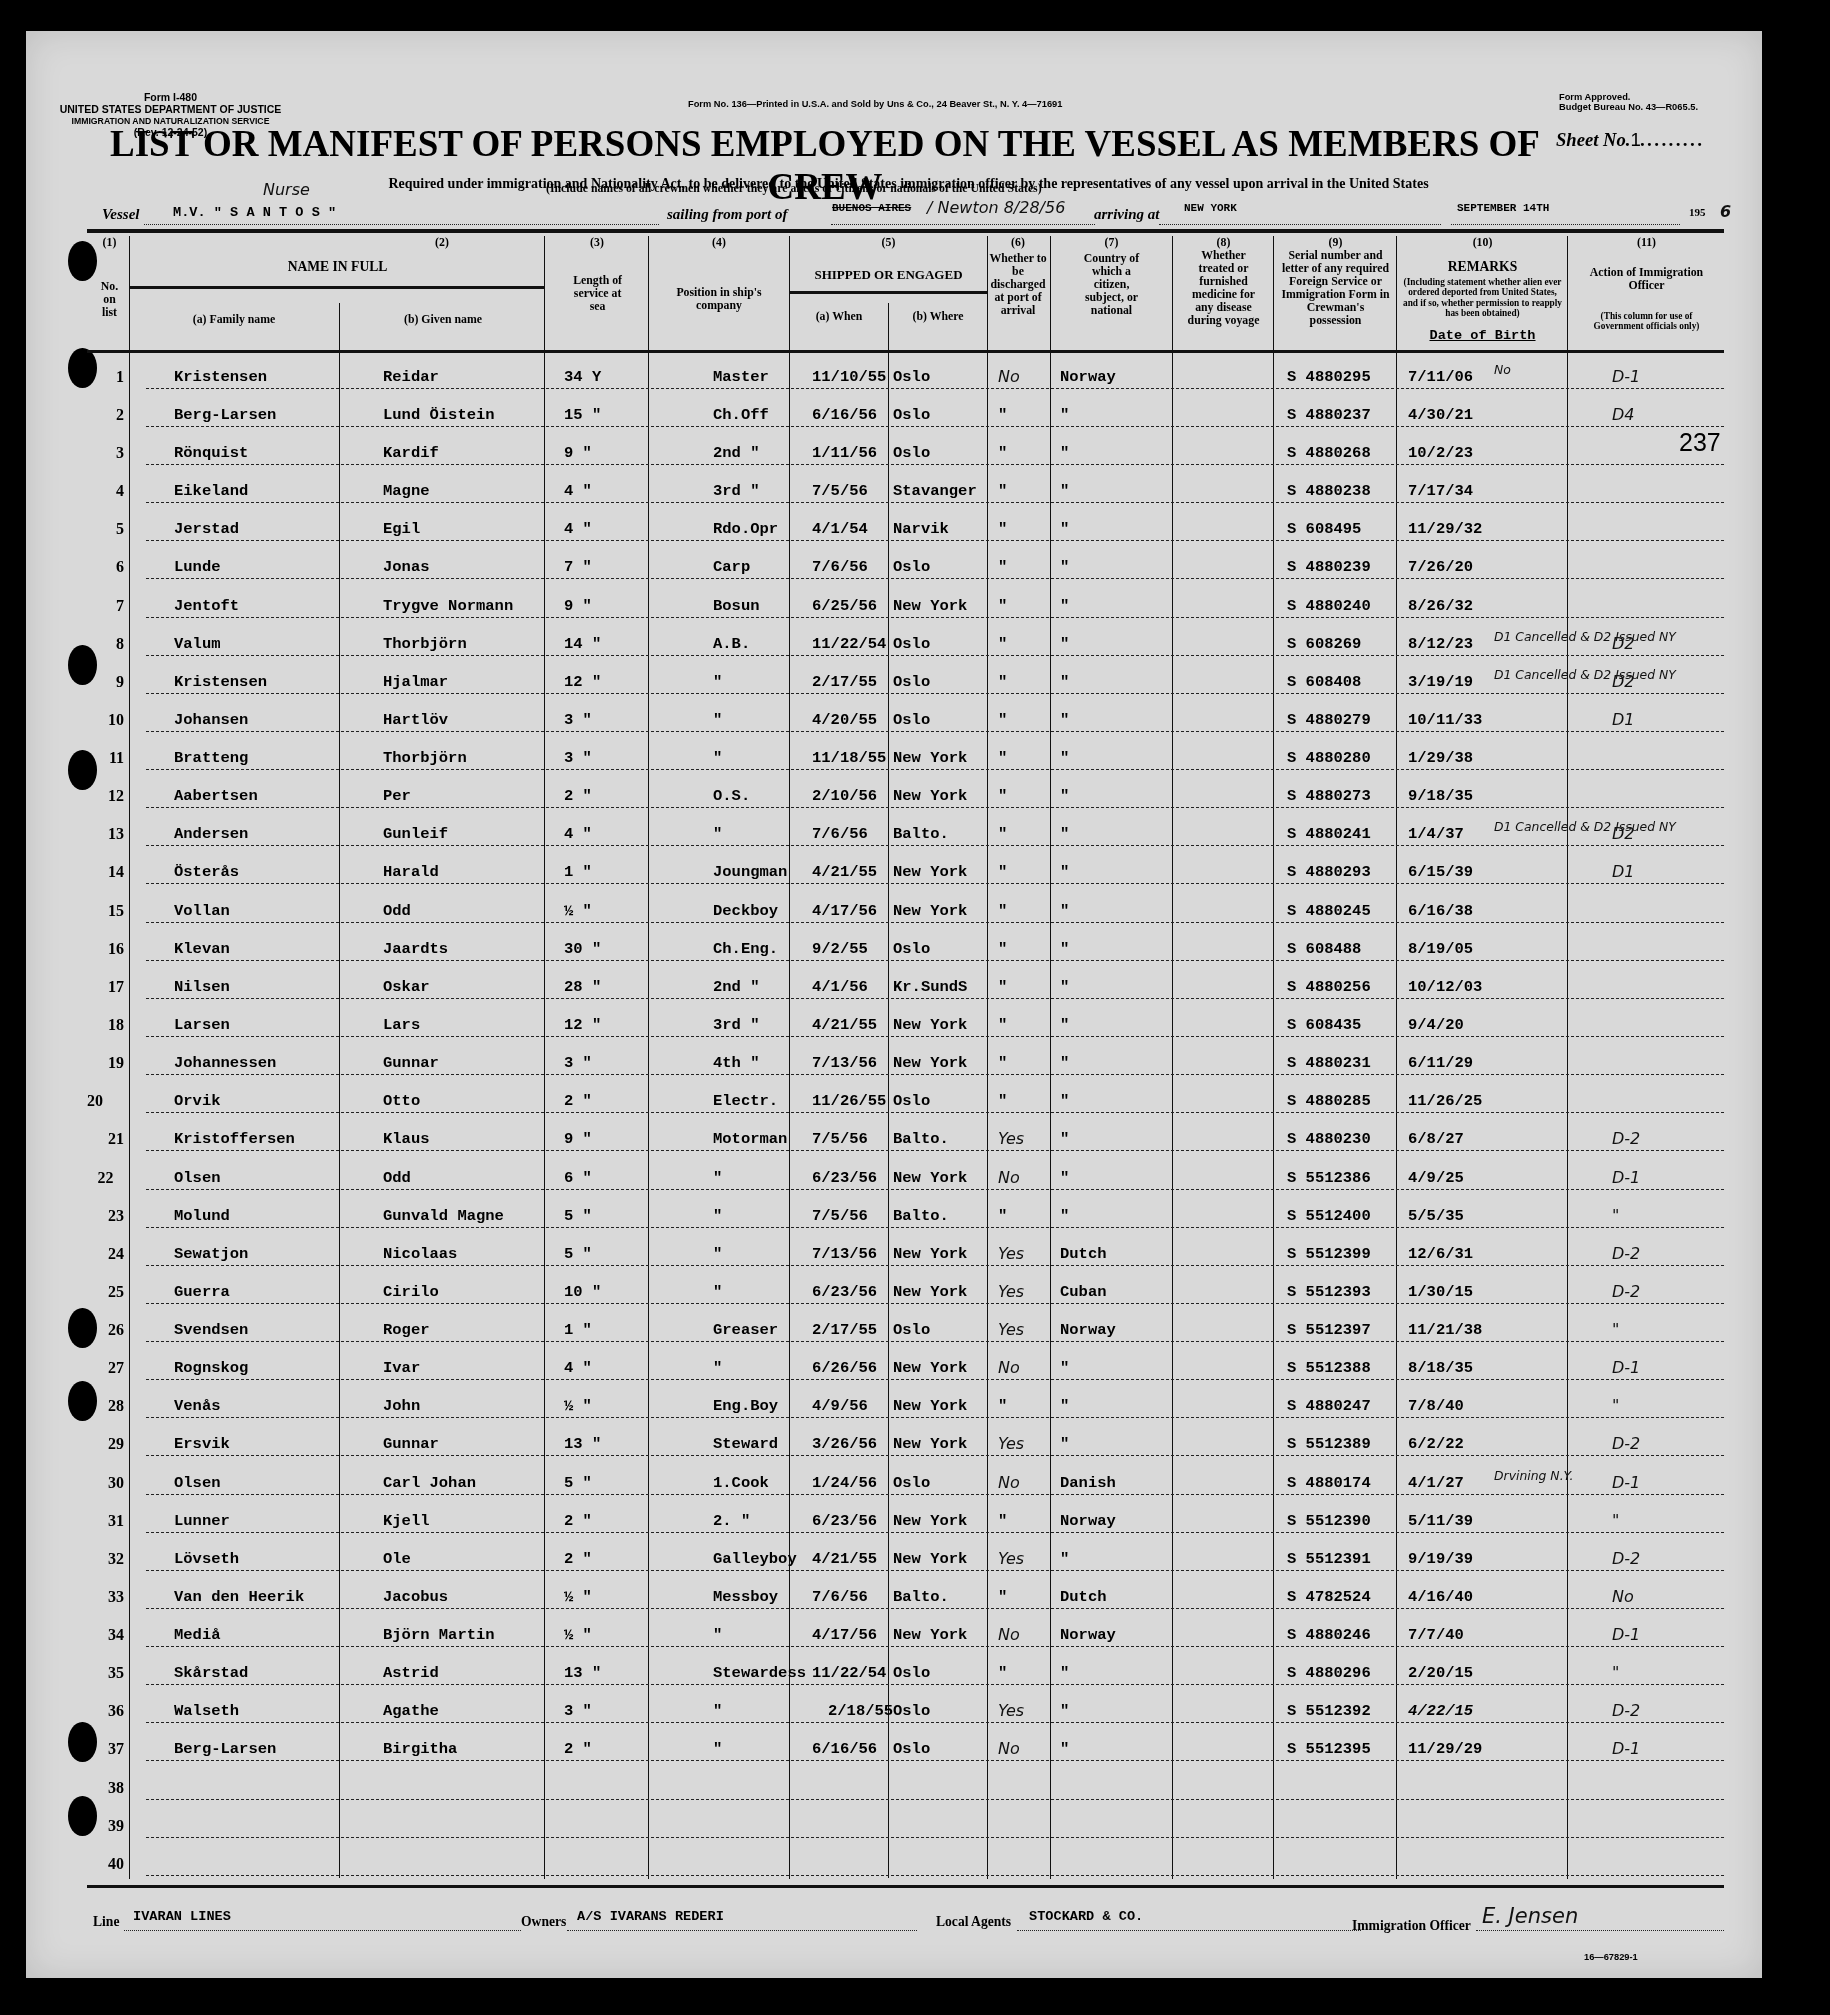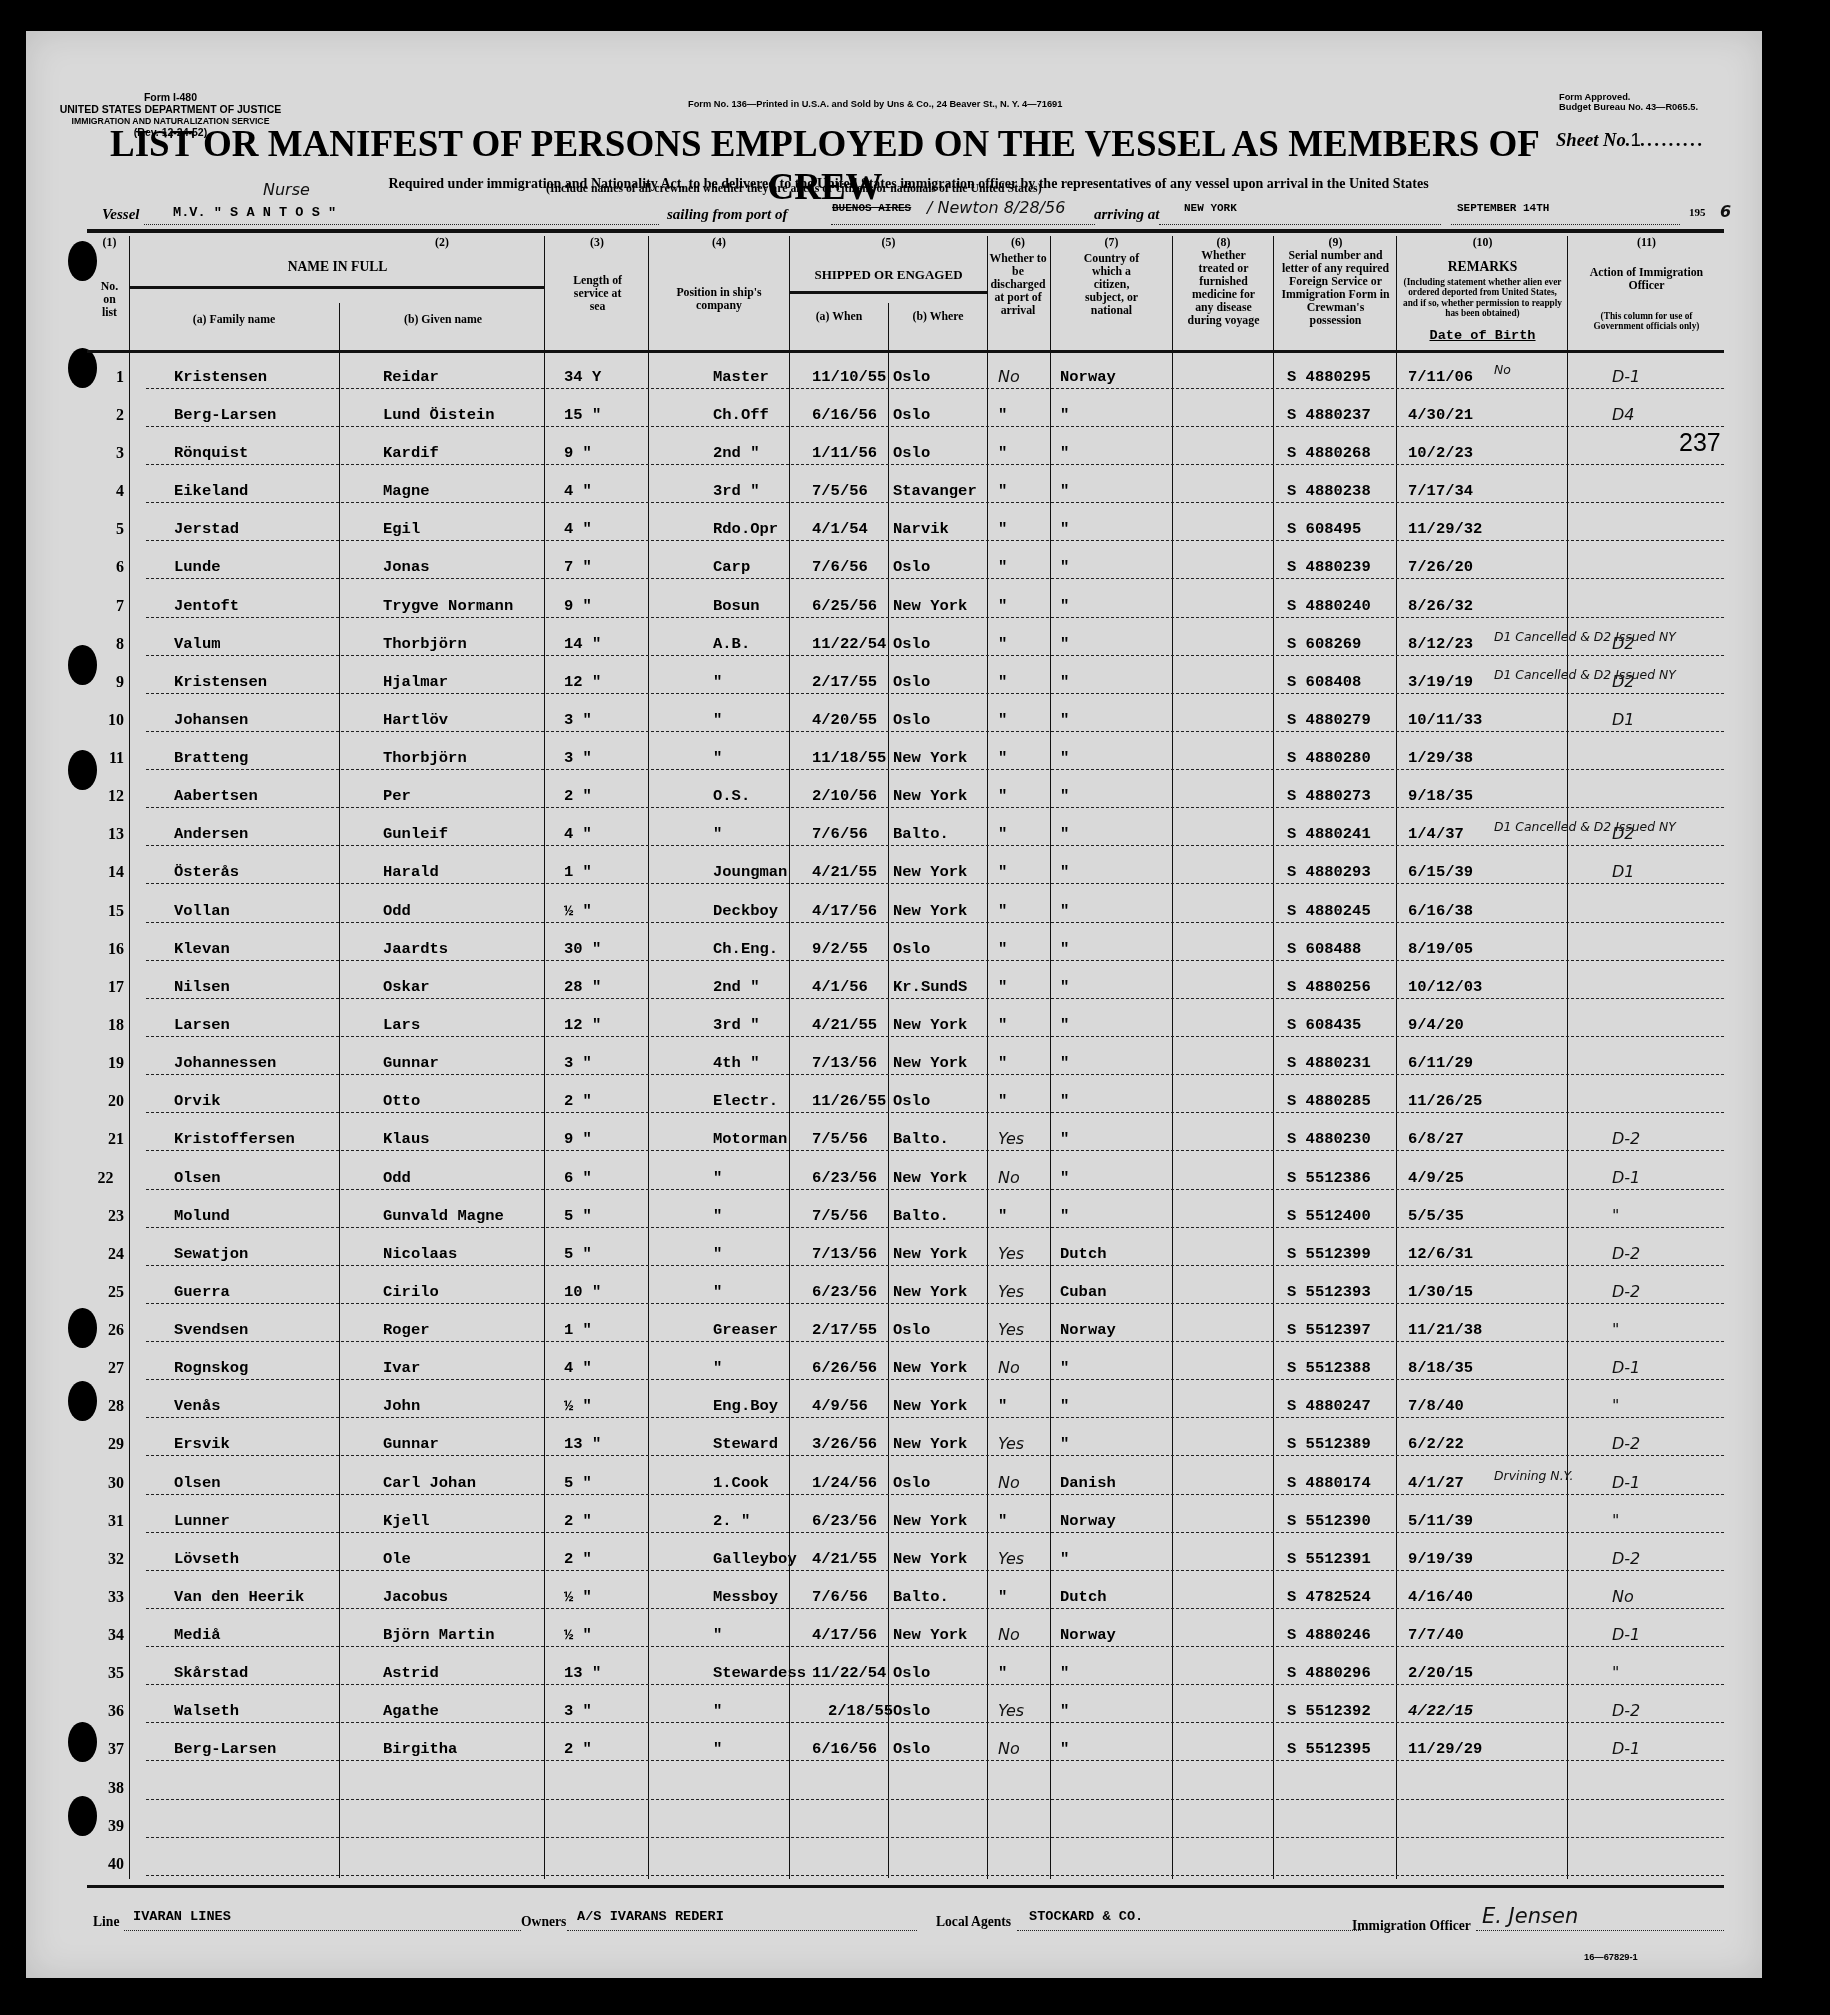--- a/index.html
+++ b/index.html
@@ -460,21 +460,21 @@
       <span class="cell" style="left: 806px;">New York</span>
       <span class="cell" style="left: 911px;">"</span>
       <span class="cell" style="left: 973px;">"</span>
       <span class="cell" style="left: 1200px;">S 4880231</span>
       <span class="cell" style="left: 1321px;">6/11/29</span>
       <span class="hw" style="left: 1407px; font-size: 12.4px; bottom: 13.6px;"></span>
       <span class="hw" style="left: 1525px;"></span>
     </div>
     <div class="row" style="top: 1077px;">
       <div class="dash"></div>
-      <span class="cell num" style="left: 0px; width: 37px; text-align: right;">20</span>
+      <span class="cell num" style="left: 0px; width: 37px; ">20</span>
       <span class="cell" style="left: 87px;">Orvik</span>
       <span class="cell" style="left: 296px;">Otto</span>
       <span class="cell" style="left: 477px;">2 "</span>
       <span class="cell" style="left: 626px;">Electr.</span>
       <span class="cell" style="left: 725px;">11/26/55</span>
       <span class="cell" style="left: 806px;">Oslo</span>
       <span class="cell" style="left: 911px;">"</span>
       <span class="cell" style="left: 973px;">"</span>
       <span class="cell" style="left: 1200px;">S 4880285</span>
       <span class="cell" style="left: 1321px;">11/26/25</span>

